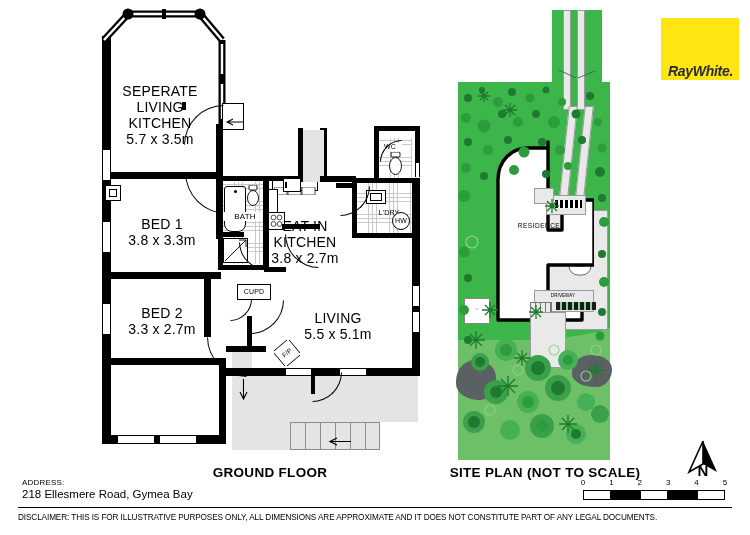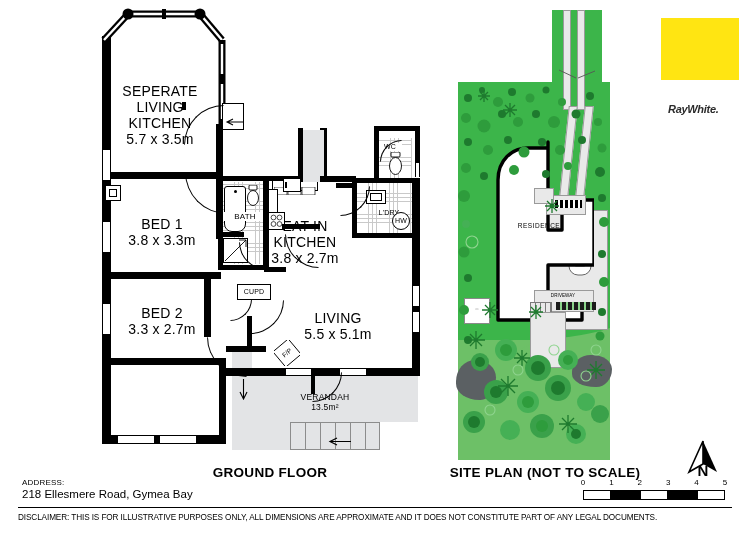--- a/index.html
+++ b/index.html
@@ -27,21 +27,21 @@
   
   #siteplan{position:absolute;overflow:hidden;}
   .lawn{position:absolute;background:#3cb54a;}
   .lawn2{position:absolute;background:#6dc067;}
   .path{position:absolute;background:#e9e9e9;border:.7px solid #9a9a9a;box-sizing:border-box;}
   .rock{position:absolute;background:#5b6063;border-radius:48% 52% 40% 60%/55% 45% 58% 42%;}
   .bottomline{position:absolute;background:#000;}
   #disclaimer{font-size:8.2px;letter-spacing:-.1px;color:#000;}
   .headline{font-size:13.5px;font-weight:bold;letter-spacing:.3px;text-align:center;}
   #logo{position:absolute;background:#FFE512;}
-  #logotext{position:absolute;font-style:italic;font-weight:bold;font-size:11px;color:#2b2b2b;letter-spacing:-.3px;margin-top:40px;}
+  #logotext{position:absolute;font-style:italic;font-weight:bold;font-size:14px;color:#2b2b2b;letter-spacing:-.3px;}
   .scaleseg{position:absolute;box-sizing:border-box;border:1px solid #000;}
   .scalenum{position:absolute;font-size:8px;text-align:center;width:14px;}
   .addr-label{font-size:8px;letter-spacing:.2px;}
   .addr-val{font-size:11.5px;}
 </style>
 </head>
 <body>
 
 <div id="logo" style="left: 661px; top: 18px; width: 78px; height: 62px; background: rgb(255, 229, 18);"></div>
 <div id="logotext" style="left:668px;top:63px;width:70px;">RayWhite.</div>
@@ -57,24 +57,20 @@
   <div class="abs" style="left:326px;top:432px;width:26px;height:9px;">
      <svg width="26" height="9" viewBox="0 0 26 9">
         <path d="M25 4.5 H5 M11 1 L4 4.5 L11 8" stroke="#000" stroke-width="1.2" fill="none"></path>
       </svg>
   </div>
 
   <div class="abs" style="left:239px;top:378px;width:9px;height:22px;">
      <svg width="9" height="22" viewBox="0 0 9 22">
         <path d="M4.5 1 V20 M1 14 L4.5 21 L8 14" stroke="#000" stroke-width="1.1" fill="none"></path>
       </svg>
-  </div>
-  <div class="lbl" style="left:282px;top:393px;width:86px;">
-      <div class="lbl-room" style="font-size:8.5px">VERANDAH</div>
-      <div class="lbl-room" style="font-size:8.5px">13.5m²</div>
   </div>
 
   <div class="wall" style="left:102px;top:128px;width:9px;height:316px;"></div>
 
   <div class="wall" style="left:102px;top:435px;width:120px;height:9px;"></div>
   <div class="wall" style="left:213px;top:435px;width:12px;height:9px;"></div>
 
   <div class="win-v" style="left:102px;top:150px;width:9px;height:30px;"></div>
   <div class="win-v" style="left:102px;top:222px;width:9px;height:30px;"></div>
   <div class="win-v" style="left:102px;top:304px;width:9px;height:30px;"></div>

